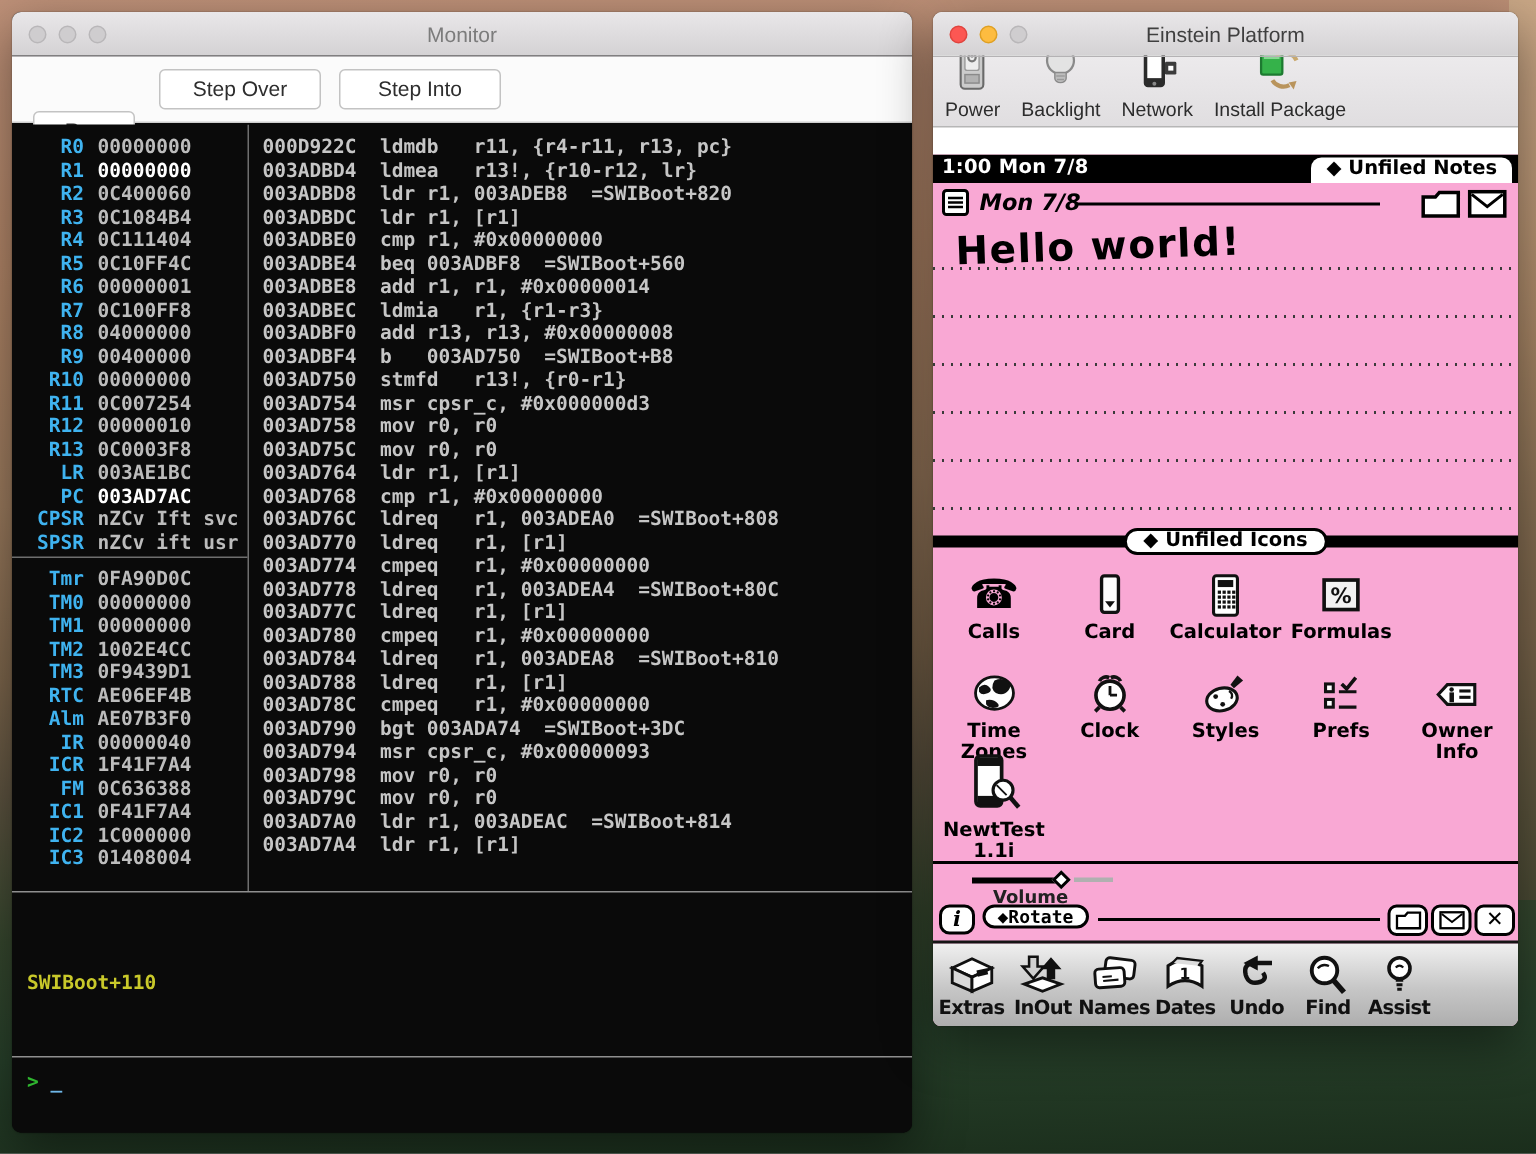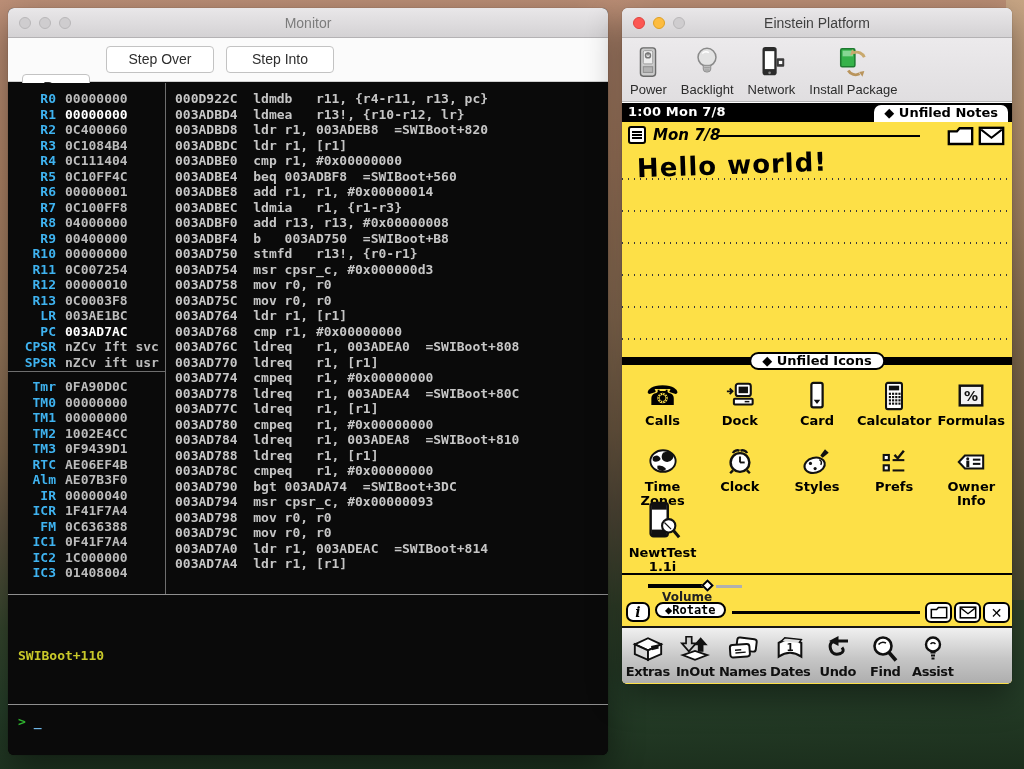--- a/index.html
+++ b/index.html
@@ -46,31 +46,31 @@
   .cline.grn { color:#2fb52f; }
   .cline.cur { color:#e6ffe6; }
   .cdiv { position:absolute; left:0; right:0; top:621px; height:1px; background:#8f8f8f; }
   .prompt { position:absolute; left:10px; top:631px; }
   .prompt .gt { color:#2fb52f; }
   .prompt .cursor { color:#6fb7e8; }
 
   
   #einstein { left:622px; top:8px; width:390px; height:676px; background:#fff; }
   #einstein .tbar .ttl { color:#3f3f3f; }
-  .etoolbar { height:64px; background:linear-gradient(#eceaec,#e0dee0); border-bottom:1px solid #b6b6b6;
+  .etoolbar { height:47px; background:linear-gradient(#eceaec,#e0dee0); border-bottom:1px solid #b6b6b6;
     display:flex; align-items:flex-end; padding:0 8px 4px 8px; gap:14px; }
   .titem { display:flex; flex-direction:column; align-items:center; cursor:default; }
   .titem .ticon { height:38px; display:flex; align-items:center; justify-content:center; }
   .titem .ticon svg { width:34px; height:34px; }
   .titem .tlabel { font-size:13px; color:#2c2c2c; margin-top:1px; white-space:nowrap; }
 
   
-  .screen { position:absolute; left:0; right:0; top:95px; bottom:0; background:#fde047;
+  .screen { position:absolute; left:0; right:0; top:95px; bottom:0; background:#f9a8d4;
     display:flex; flex-direction:column; font-family:"DejaVu Sans", sans-serif; overflow:hidden;
-    border-radius:0 0 5px 5px; }
+    border-radius:0 0 5px 5px;justify-content:space-between; }
   .sbar { height:19px; background:#000; position:relative; flex:none; }
   .clock { position:absolute; left:6px; top:1px; color:#fff; font-weight:bold; font-size:13px; letter-spacing:.2px; }
   .ntab { position:absolute; right:2px; top:0; height:19px; background:#fff; border:2px solid #000;
     border-bottom:none; border-radius:9px 9px 0 0; padding:0 10px; font-weight:bold; font-size:13px; line-height:16px; color:#000; }
   .nheader { height:27px; position:relative; flex:none; }
   .licon { position:absolute; left:6px; top:4px; width:18px; height:18px; }
   .ndate { position:absolute; left:31px; top:4px; font-size:15px; font-weight:bold;font-style:italic; }
   .hline { position:absolute; left:96px; right:92px; top:13px; height:2px; background:#000; }
   .hicon { position:absolute; top:4px; width:27px; height:19px; cursor:pointer; }
   .hicon.fold { right:38px; }
@@ -423,32 +423,20 @@
 
       <div class="app">
             <div class="aicon">
               <span style="font-size:27px;font-family:'DejaVu Sans',sans-serif;">☎</span>
             </div>
             <div class="albl">Calls</div>
           </div>
           <div class="app">
             <div class="aicon">
               <svg viewBox="0 0 32 32">
-                <path d="M2 11 h5.5 M5 8 l3 3 -3 3" stroke="#111" stroke-width="2" fill="none"></path>
-                <rect x="11.5" y="3" width="16" height="13" rx="2.5" fill="#fff" stroke="#111" stroke-width="2.2"></rect>
-                <rect x="14.5" y="6" width="10" height="7" fill="#111"></rect>
-                <rect x="9.5" y="19" width="20" height="6" rx="1" fill="#fff" stroke="#111" stroke-width="2.2"></rect>
-                <line x1="21" y1="22" x2="26" y2="22" stroke="#111" stroke-width="1.6"></line>
-              </svg>
-            </div>
-            <div class="albl">Dock</div>
-          </div>
-          <div class="app">
-            <div class="aicon">
-              <svg viewBox="0 0 32 32">
                 <rect x="10" y="2" width="12" height="26" rx="2" fill="#fff" stroke="#111" stroke-width="2.4"></rect>
                 <path d="M12.5 20 l3.5 4.5 3.5 -4.5 z" fill="#111"></path>
               </svg>
             </div>
             <div class="albl">Card</div>
           </div>
           <div class="app">
             <div class="aicon">
               <svg viewBox="0 0 32 32">
                 <rect x="7.5" y="2" width="17" height="28" rx="2" fill="#fff" stroke="#111" stroke-width="2.2"></rect>

